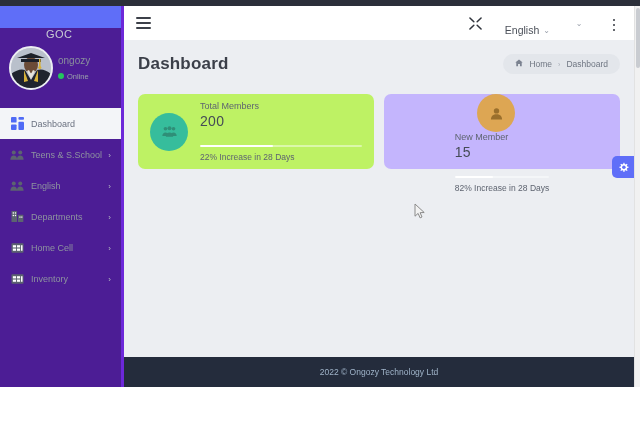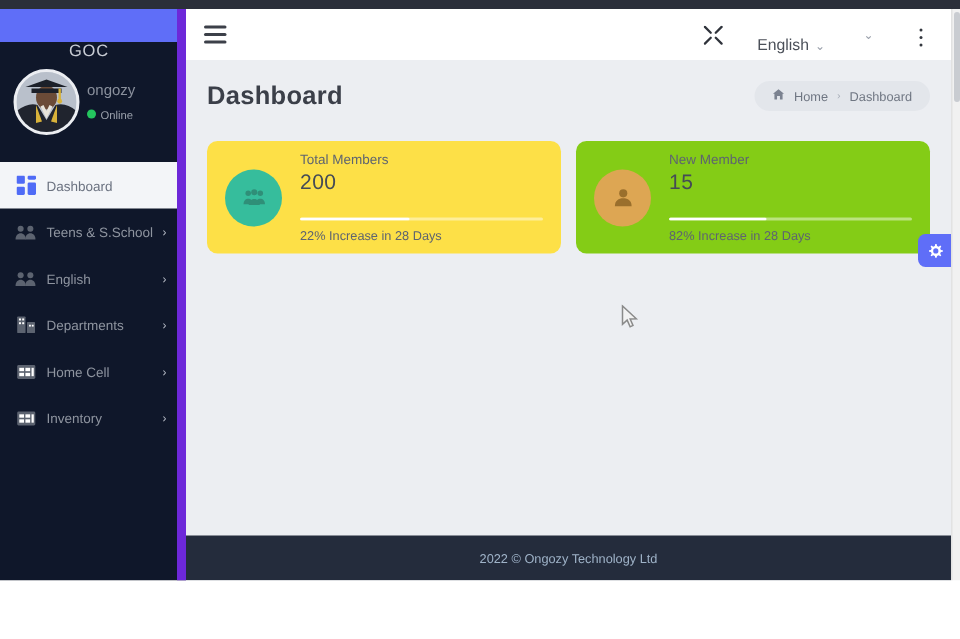--- a/index.html
+++ b/index.html
@@ -34,22 +34,22 @@
     background: #2b2f3a;
   }
 
   
   #sidebar {
     position: absolute;
     left: 0;
     top: 6px;
     width: 124px;
     height: 381px;
-    background: #0f172a;
-    border-right: 6px solid #6d28d9;
+    background: #4c1d95;
+    border-right: 3px solid #6d28d9;
     box-sizing: border-box;
     overflow: hidden;
   }
   .brand-block {
     position: absolute;
     left: 0; top: 0;
     width: 123px;
     height: 22px;
     background: #5f6ef8;
   }
@@ -266,22 +266,22 @@
   .card {
     position: relative;
     width: 236px;
     height: 75px;
     border-radius: 7px;
     display: flex;
     align-items: center;
     padding: 0 12px;
     box-sizing: border-box;
   }
-  .card-green { background: #fde047; }
-  .card-orange { background: #84cc16; }
+  .card-green { background: #bef264; }
+  .card-orange { background: #c4b5fd; flex-direction: column; }
   .card-circle {
     width: 38px; height: 38px;
     border-radius: 50%;
     display: flex;
     align-items: center;
     justify-content: center;
     flex: 0 0 auto;
     margin-right: 12px;
   }
   .card-green .card-circle { background: #36bd9c; }

